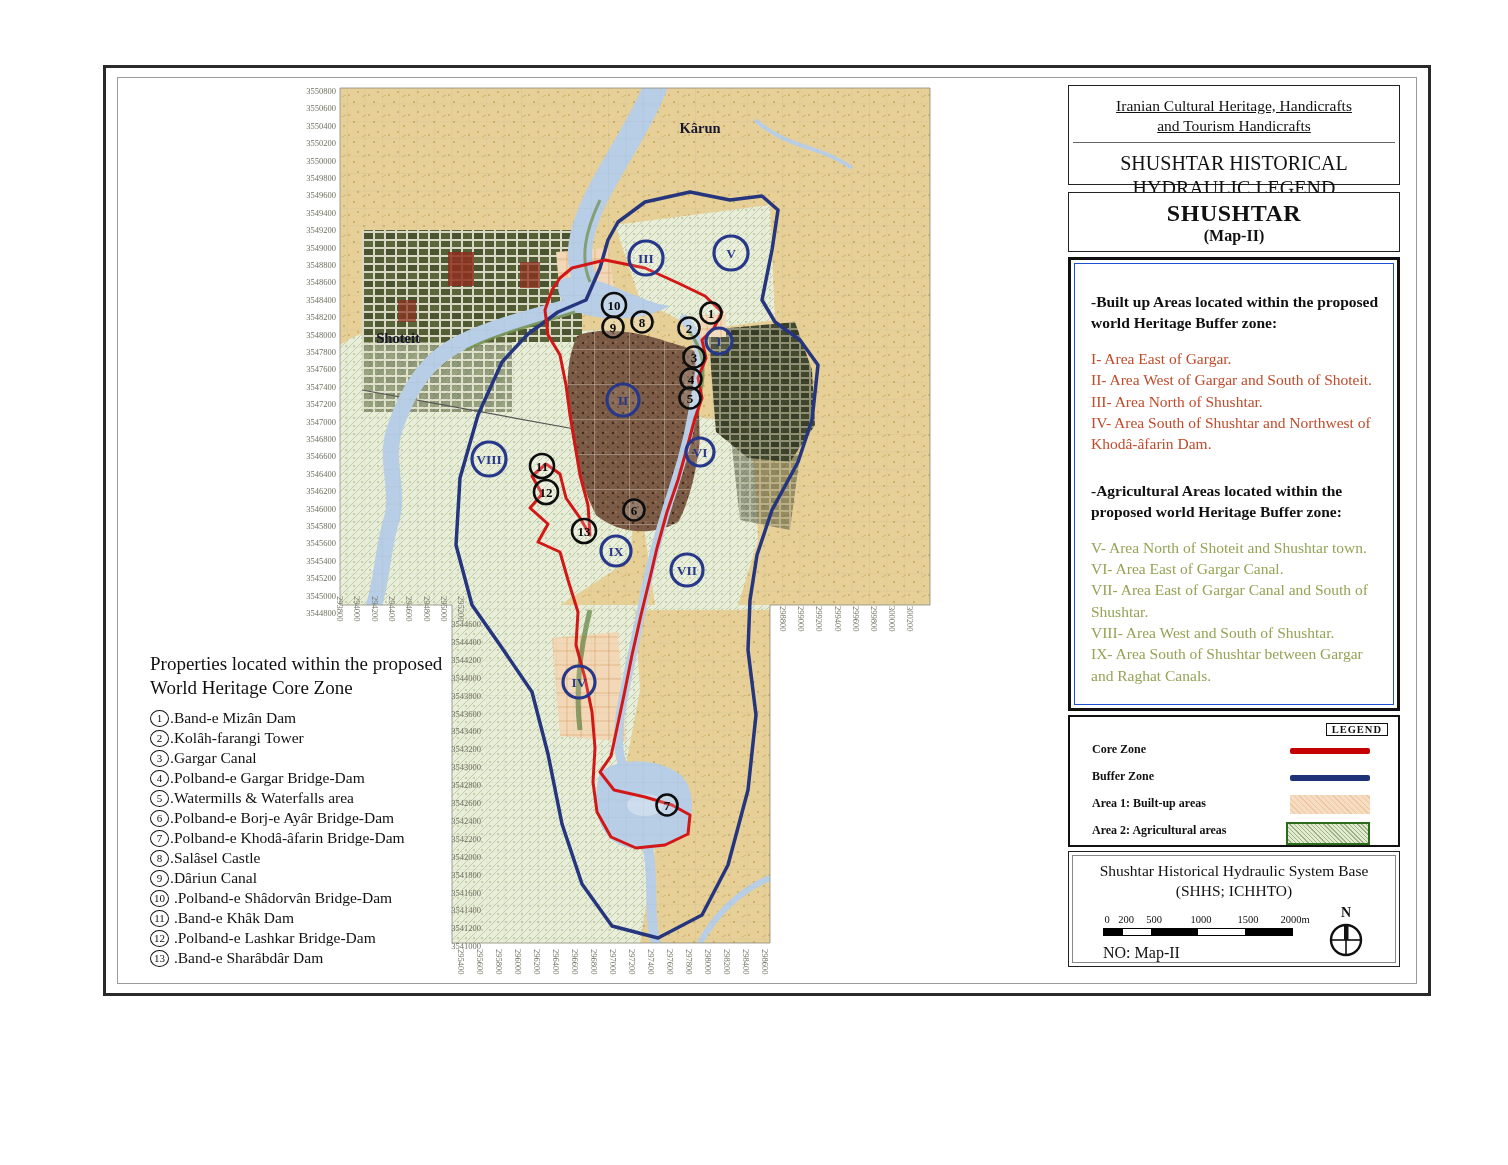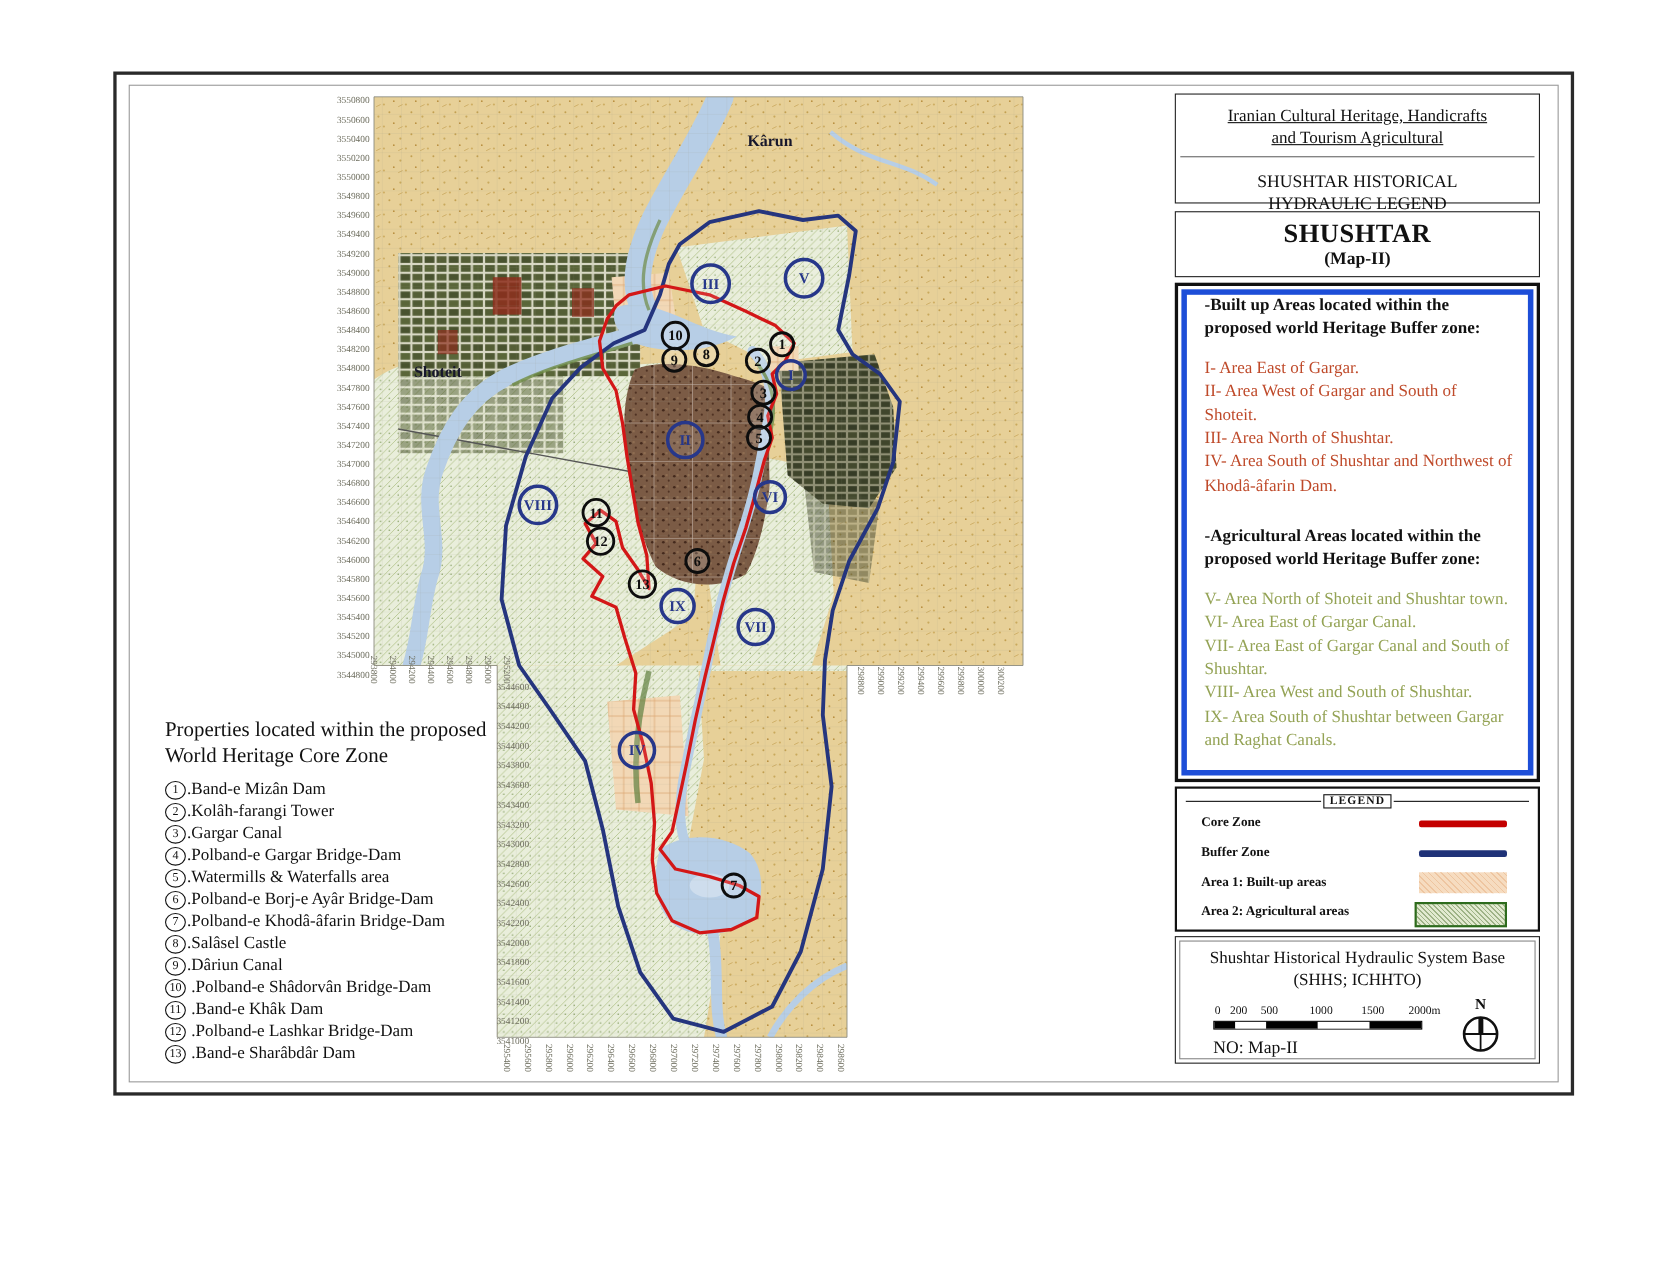--- a/index.html
+++ b/index.html
@@ -10,33 +10,33 @@
   .frame-inner{position:absolute;left:11px;top:9px;right:11px;bottom:9px;border:1px solid #9a9a9a;}
   #map-svg{position:absolute;left:0;top:0;width:1508px;height:1165px;}
 
   
   .panel{position:absolute;background:#fff;box-sizing:border-box;}
   .dbl{border:1.5px solid #222;}
   .p-org{left:1068px;top:85px;width:332px;height:100px;}
   .p-org .cell1{position:absolute;left:4px;top:4px;right:4px;height:52px;border-bottom:1px solid #666;
         display:flex;flex-direction:column;justify-content:center;text-align:center;font-size:15.5px;line-height:1.3;text-decoration:underline;}
   .p-org .cell2{position:absolute;left:4px;top:57px;right:4px;bottom:4px;
-        display:flex;flex-direction:column;justify-content:center;text-align:center;font-size:16px;line-height:1.25;margin-top:28px;}
+        display:flex;flex-direction:column;justify-content:center;text-align:center;font-size:20px;line-height:1.25;margin-top:28px;}
   .p-title{left:1068px;top:192px;width:332px;height:60px;display:flex;flex-direction:column;
         justify-content:center;text-align:center;}
   .p-title .t1{font-size:24px;font-weight:bold;letter-spacing:.5px;}
   .p-title .t2{font-size:16px;font-weight:bold;}
   .p-areas{left:1068px;top:257px;width:332px;height:454px;border:3px solid #111;}
-  .p-areas .inner2{position:absolute;left:3px;top:3px;right:3px;bottom:3px;border:5px solid #1d4ed8;
-        padding:0 14px 0 16px;box-sizing:border-box;}
+  .p-areas .inner2{position:absolute;left:3px;top:3px;right:3px;bottom:3px;border:1px solid #1d4ed8;
+        padding:28px 14px 0 16px;box-sizing:border-box;}
   .ah{font-size:15.5px;font-weight:bold;line-height:1.35;margin-bottom:14px;}
   .alist{font-size:15.5px;line-height:1.38;margin-bottom:26px;}
   .alist div{margin:0;}
   .p-legend{left:1068px;top:715px;width:332px;height:132px;border:2px solid #111;}
-  .leg-head{display:flex;align-items:center;margin:5px 8px 2px 8px;}
+  .leg-head{display:flex;align-items:flex-end;margin:5px 8px 2px 8px;flex-direction:column;}
   .leg-head .rule{flex:1;border-top:1.5px solid #111;}
   .leg-head .word{border:1px solid #111;padding:0 5px;font-size:10.5px;font-weight:bold;letter-spacing:1px;margin:0 2px;}
   .leg-row{position:relative;height:27px;}
   .leg-row .lab{position:absolute;left:22px;top:3px;font-size:12px;font-weight:bold;}
   .leg-row .sw{position:absolute;right:28px;top:9px;width:80px;height:6px;border-radius:2px;}
   .leg-row .swfill{position:absolute;right:28px;top:2px;width:80px;height:19px;}
   .p-credit{left:1068px;top:851px;width:332px;height:116px;border:1.5px solid #222;}
   .p-credit .inner3{position:absolute;left:3px;top:3px;right:3px;bottom:3px;border:1px solid #888;}
   .credit-lines{text-align:center;font-size:15.5px;line-height:1.3;margin-top:9px;}
   .scalewrap{position:absolute;left:34px;top:62px;width:200px;}
@@ -342,21 +342,21 @@
         <g>
           <circle cx="584" cy="531" r="12" fill="rgba(255,255,255,0.18)" stroke="#0d0d0d" stroke-width="2.6"></circle>
           <text x="584" y="535.5" text-anchor="middle" font-size="13" font-weight="bold" font-family="Liberation Serif, DejaVu Serif, serif" fill="#0d0d0d">13</text>
         </g>
       </g>
   </svg>
 
   <div class="panel dbl p-org">
     <div class="cell1">
       <span>Iranian Cultural Heritage, Handicrafts</span>
-      <span>and Tourism Agricultural</span>
+      <span>and Tourism Handicrafts</span>
     </div>
     <div class="cell2">
       <span>SHUSHTAR HISTORICAL</span>
       <span>HYDRAULIC LEGEND</span>
     </div>
   </div>
 
   <div class="panel dbl p-title">
     <div class="t1">SHUSHTAR</div>
     <div class="t2">(Map-II)</div>

